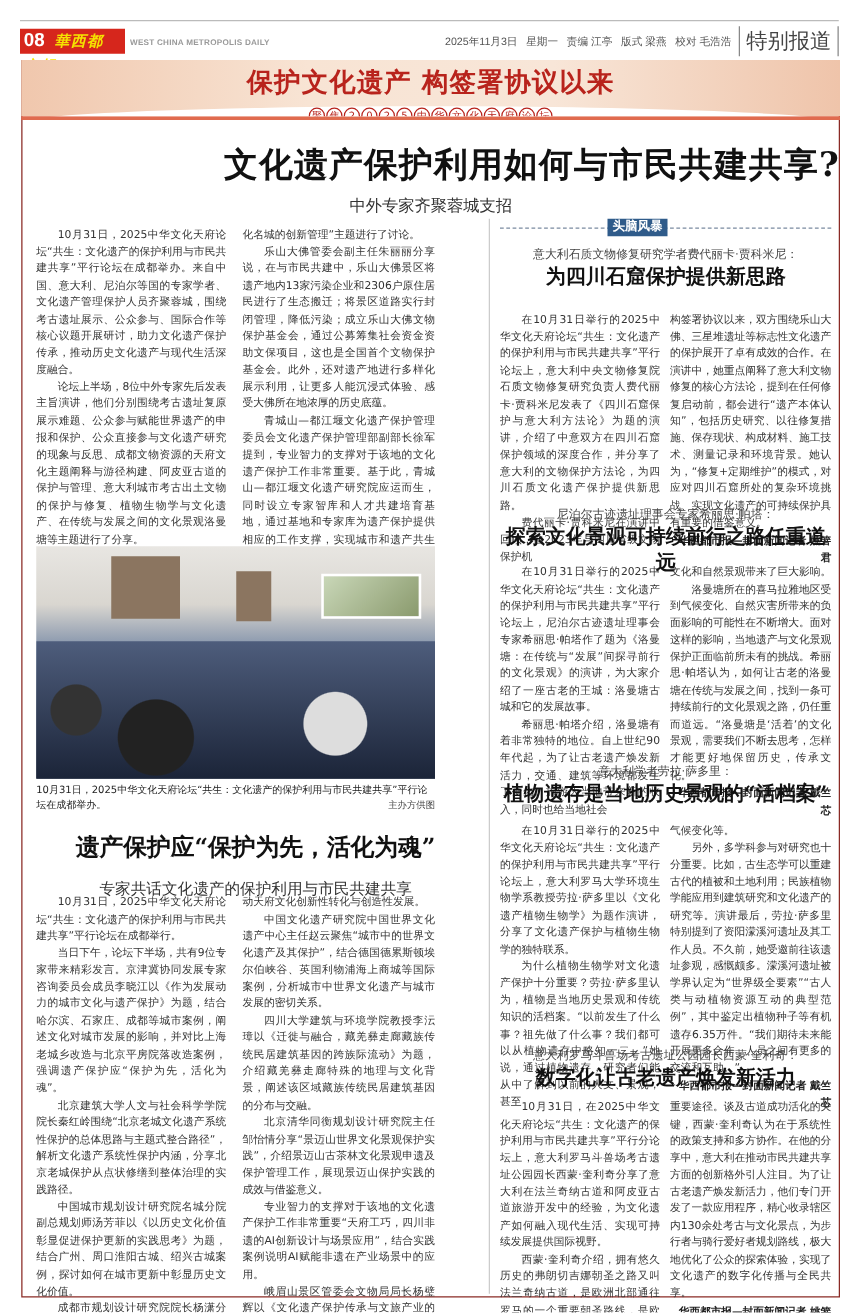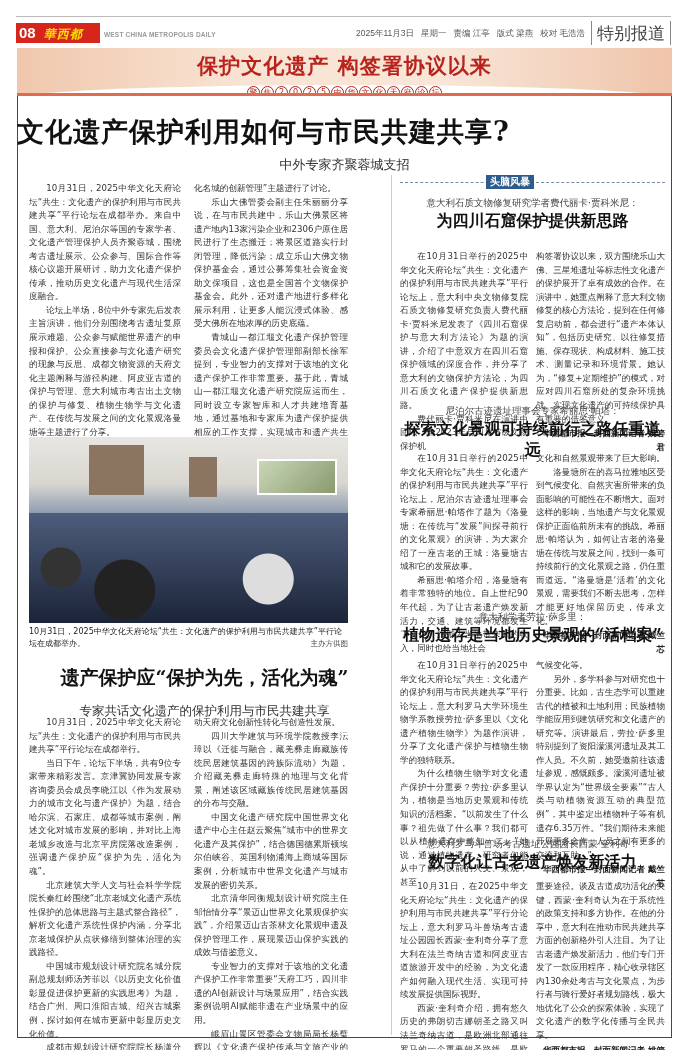--- a/index.html
+++ b/index.html
@@ -12,21 +12,21 @@
 .engname{position:absolute;left:88px;top:8px;font-family:"Liberation Sans",sans-serif;font-size:6.5px;color:#999;font-weight:bold;letter-spacing:.2px}
 .meta{position:absolute;left:340px;top:5px;font-family:"Liberation Sans",sans-serif;font-size:8.5px;color:#555;white-space:nowrap}
 .meta span{margin-right:7px}
 .section{position:absolute;right:0;top:-2px;height:24px;border-left:1px solid #888;border-right:1px solid #888;padding:0 5px;font-family:"DejaVu Sans",sans-serif;font-size:17px;color:#444;line-height:24px}
 .frame{position:absolute;left:17px;top:48px;width:655px;height:990px;border:1.5px solid #8a2a24}
 .banner{position:absolute;left:17px;top:48px;width:655px;height:48px;background:linear-gradient(90deg,#f0c7ad,#f8e4d4 35%,#f8e6d8 65%,#efc4aa);overflow:hidden;border-bottom:3px solid #e06b4f}
 .banner:after{content:"";position:absolute;left:-10px;right:-10px;bottom:-22px;height:30px;border-radius:50%;background:#fff}
 .bn-title{position:absolute;left:0;right:0;top:4px;text-align:center;color:#b8231c;font-size:21px;font-weight:bold;letter-spacing:1px;font-family:"DejaVu Serif",serif}
 .bn-sub{position:absolute;left:0;right:0;top:32px;text-align:center;z-index:2}
 .bn-sub span{display:inline-block;width:13px;height:13px;border:1px solid #b8231c;border-radius:50%;color:#b8231c;font-size:8px;line-height:11px;text-align:center;margin:0 .5px;background:#fff;font-family:"DejaVu Sans",sans-serif}
-.headline{position:absolute;left:17px;top:114px;width:655px;text-align:left;font-size:27px;font-weight:bold;color:#111;letter-spacing:1px}
+.headline{position:absolute;left:17px;top:114px;width:655px;text-align:right;font-size:27px;font-weight:bold;color:#111;letter-spacing:1px}
 .subhead{position:absolute;left:17px;top:156px;width:655px;text-align:center;font-size:13px;color:#333;font-family:"DejaVu Sans",sans-serif}
 .col{position:absolute;font-size:8.6px;line-height:13.55px;text-align:justify;color:#333;font-family:"DejaVu Sans",sans-serif}
 .col p{text-indent:2em}
 .col p.noind{text-indent:0}
 .byline{text-align:right;font-weight:bold;color:#222;font-size:8.5px;margin-top:1px}
 .photo{position:absolute;left:29px;top:437px;width:319px;height:186px;background:linear-gradient(180deg,#e8e6e2 0%,#d9d6d0 25%,#7d8ea8 45%,#3b4a66 70%,#1f2a40 100%);overflow:hidden}
 .photo .screen{position:absolute;left:228px;top:22px;width:80px;height:36px;background:linear-gradient(135deg,#c9d7b8,#8a9a6d);border:2px solid #fff}
 .photo .wall{position:absolute;left:60px;top:8px;width:55px;height:50px;background:#8b7560}
 .photo .wall2{position:absolute;left:160px;top:20px;width:28px;height:40px;background:#8b7560}
 .photo .crowd{position:absolute;left:0;right:0;bottom:0;height:110px;background:radial-gradient(circle at 30% 70%,#222 0 30px,transparent 31px),radial-gradient(circle at 75% 60%,#ddd 0 25px,transparent 26px),radial-gradient(circle at 10% 50%,#333 0 20px,transparent 21px),linear-gradient(180deg,#4e5d7c,#1b2438)}
@@ -100,22 +100,22 @@
 </div>
 <div class="col" style="left:29px;top:716px;width:152px">
   <p>10月31日，2025中华文化天府论坛“共生：文化遗产的保护利用与市民共建共享”平行论坛在成都举行。</p>
   <p>当日下午，论坛下半场，共有9位专家带来精彩发言。京津冀协同发展专家咨询委员会成员李晓江以《作为发展动力的城市文化与遗产保护》为题，结合哈尔滨、石家庄、成都等城市案例，阐述文化对城市发展的影响，并对比上海老城乡改造与北京平房院落改造案例，强调遗产保护应“保护为先，活化为魂”。</p>
   <p>北京建筑大学人文与社会科学学院院长秦红岭围绕“北京老城文化遗产系统性保护的总体思路与主题式整合路径”，解析文化遗产系统性保护内涵，分享北京老城保护从点状修缮到整体治理的实践路径。</p>
   <p>中国城市规划设计研究院名城分院副总规划师汤芳菲以《以历史文化价值彰显促进保护更新的实践思考》为题，结合广州、周口淮阳古城、绍兴古城案例，探讨如何在城市更新中彰显历史文化价值。</p>
   <p>成都市规划设计研究院院长杨潇分享了“‘以文润城，幸福成都’——公园城市理念下城市文化的保护与传承”，介绍成都如何通过复原历史地图等方式，推</p>
 </div>
 <div class="col" style="left:194px;top:716px;width:154px">
   <p class="noind">动天府文化创新性转化与创造性发展。</p>
+  <p>中国文化遗产研究院中国世界文化遗产中心主任赵云聚焦“城市中的世界文化遗产及其保护”，结合德国德累斯顿埃尔伯峡谷、英国利物浦海上商城等国际案例，分析城市中世界文化遗产与城市发展的密切关系。</p>
   <p>四川大学建筑与环境学院教授李沄璋以《迁徙与融合，藏羌彝走廊藏族传统民居建筑基因的跨族际流动》为题，介绍藏羌彝走廊特殊的地理与文化背景，阐述该区域藏族传统民居建筑基因的分布与交融。</p>
-  <p>中国文化遗产研究院中国世界文化遗产中心主任赵云聚焦“城市中的世界文化遗产及其保护”，结合德国德累斯顿埃尔伯峡谷、英国利物浦海上商城等国际案例，分析城市中世界文化遗产与城市发展的密切关系。</p>
   <p>北京清华同衡规划设计研究院主任邹怡情分享“景迈山世界文化景观保护实践”，介绍景迈山古茶林文化景观申遗及保护管理工作，展现景迈山保护实践的成效与借鉴意义。</p>
   <p>专业智力的支撑对于该地的文化遗产保护工作非常重要“天府工巧，四川非遗的AI创新设计与场景应用”，结合实践案例说明AI赋能非遗在产业场景中的应用。</p>
   <p>峨眉山景区管委会文物局局长杨璧辉以《文化遗产保护传承与文旅产业的创新发展》为题，介绍峨眉山世界自然与文化双遗产的资源情况。</p>
 
 </div>
 
 <div class="tag">
   <div class="line"></div>
   <div class="lbl">头脑风暴</div>
 </div>

